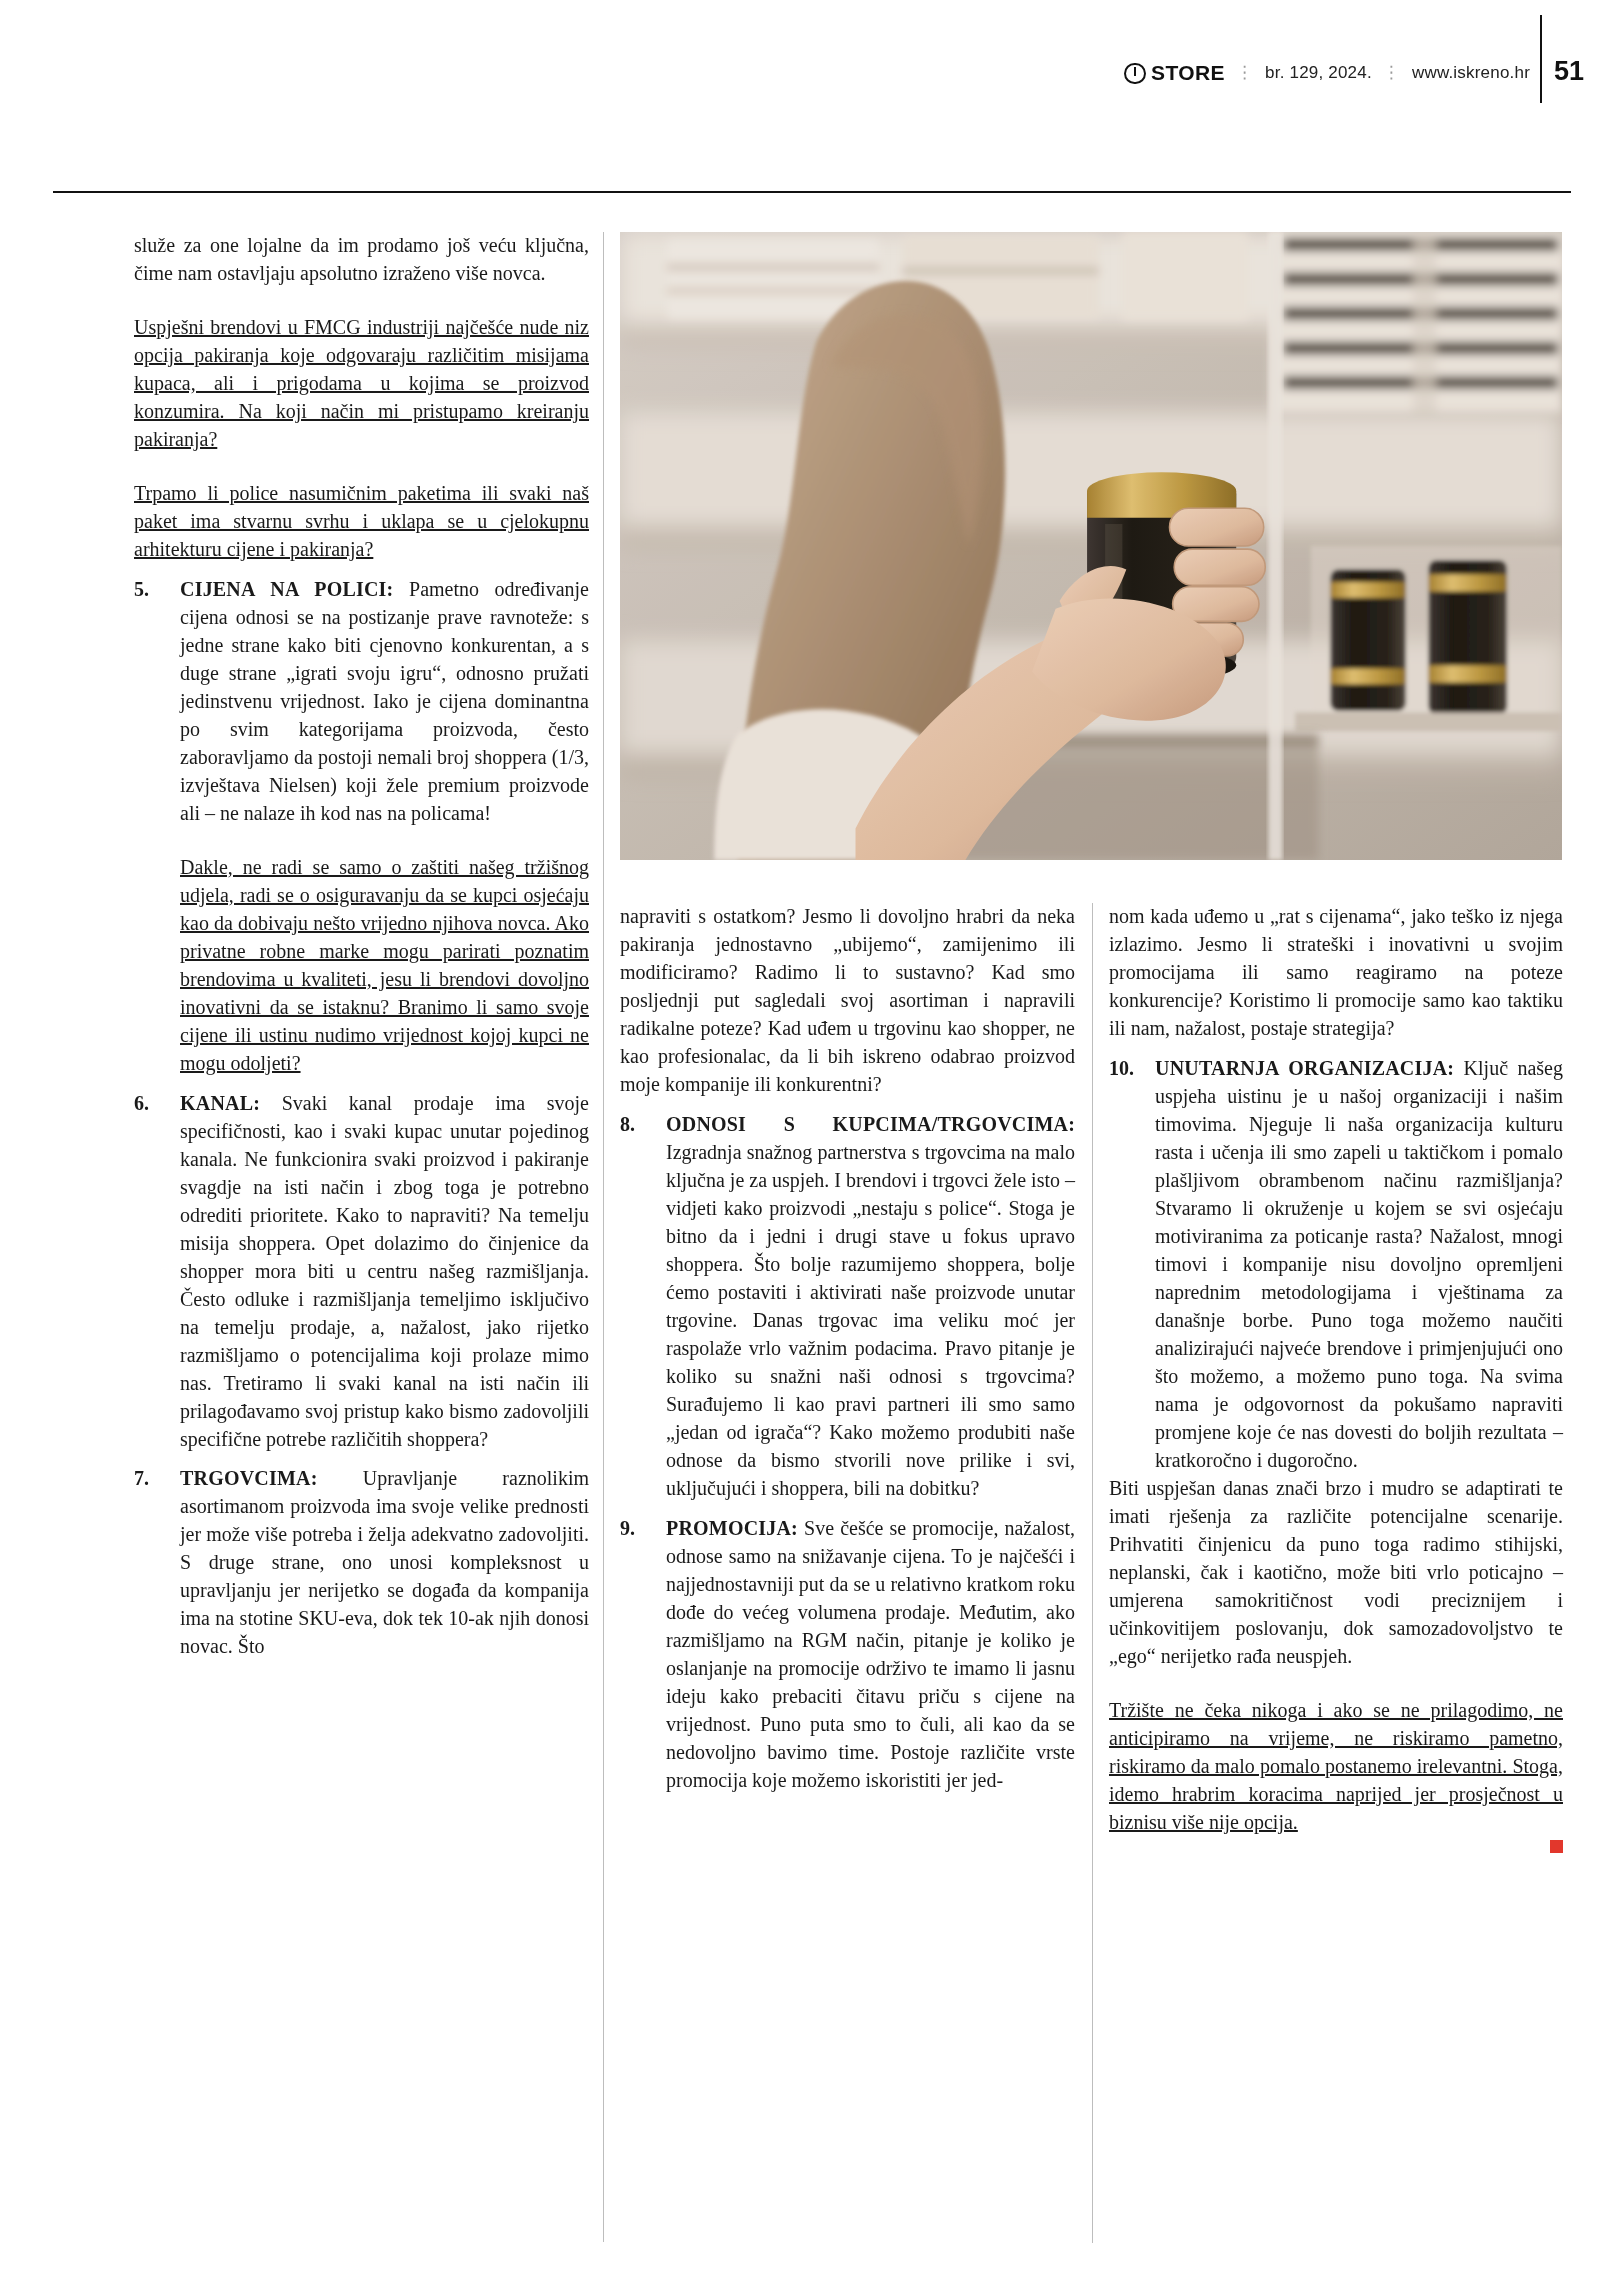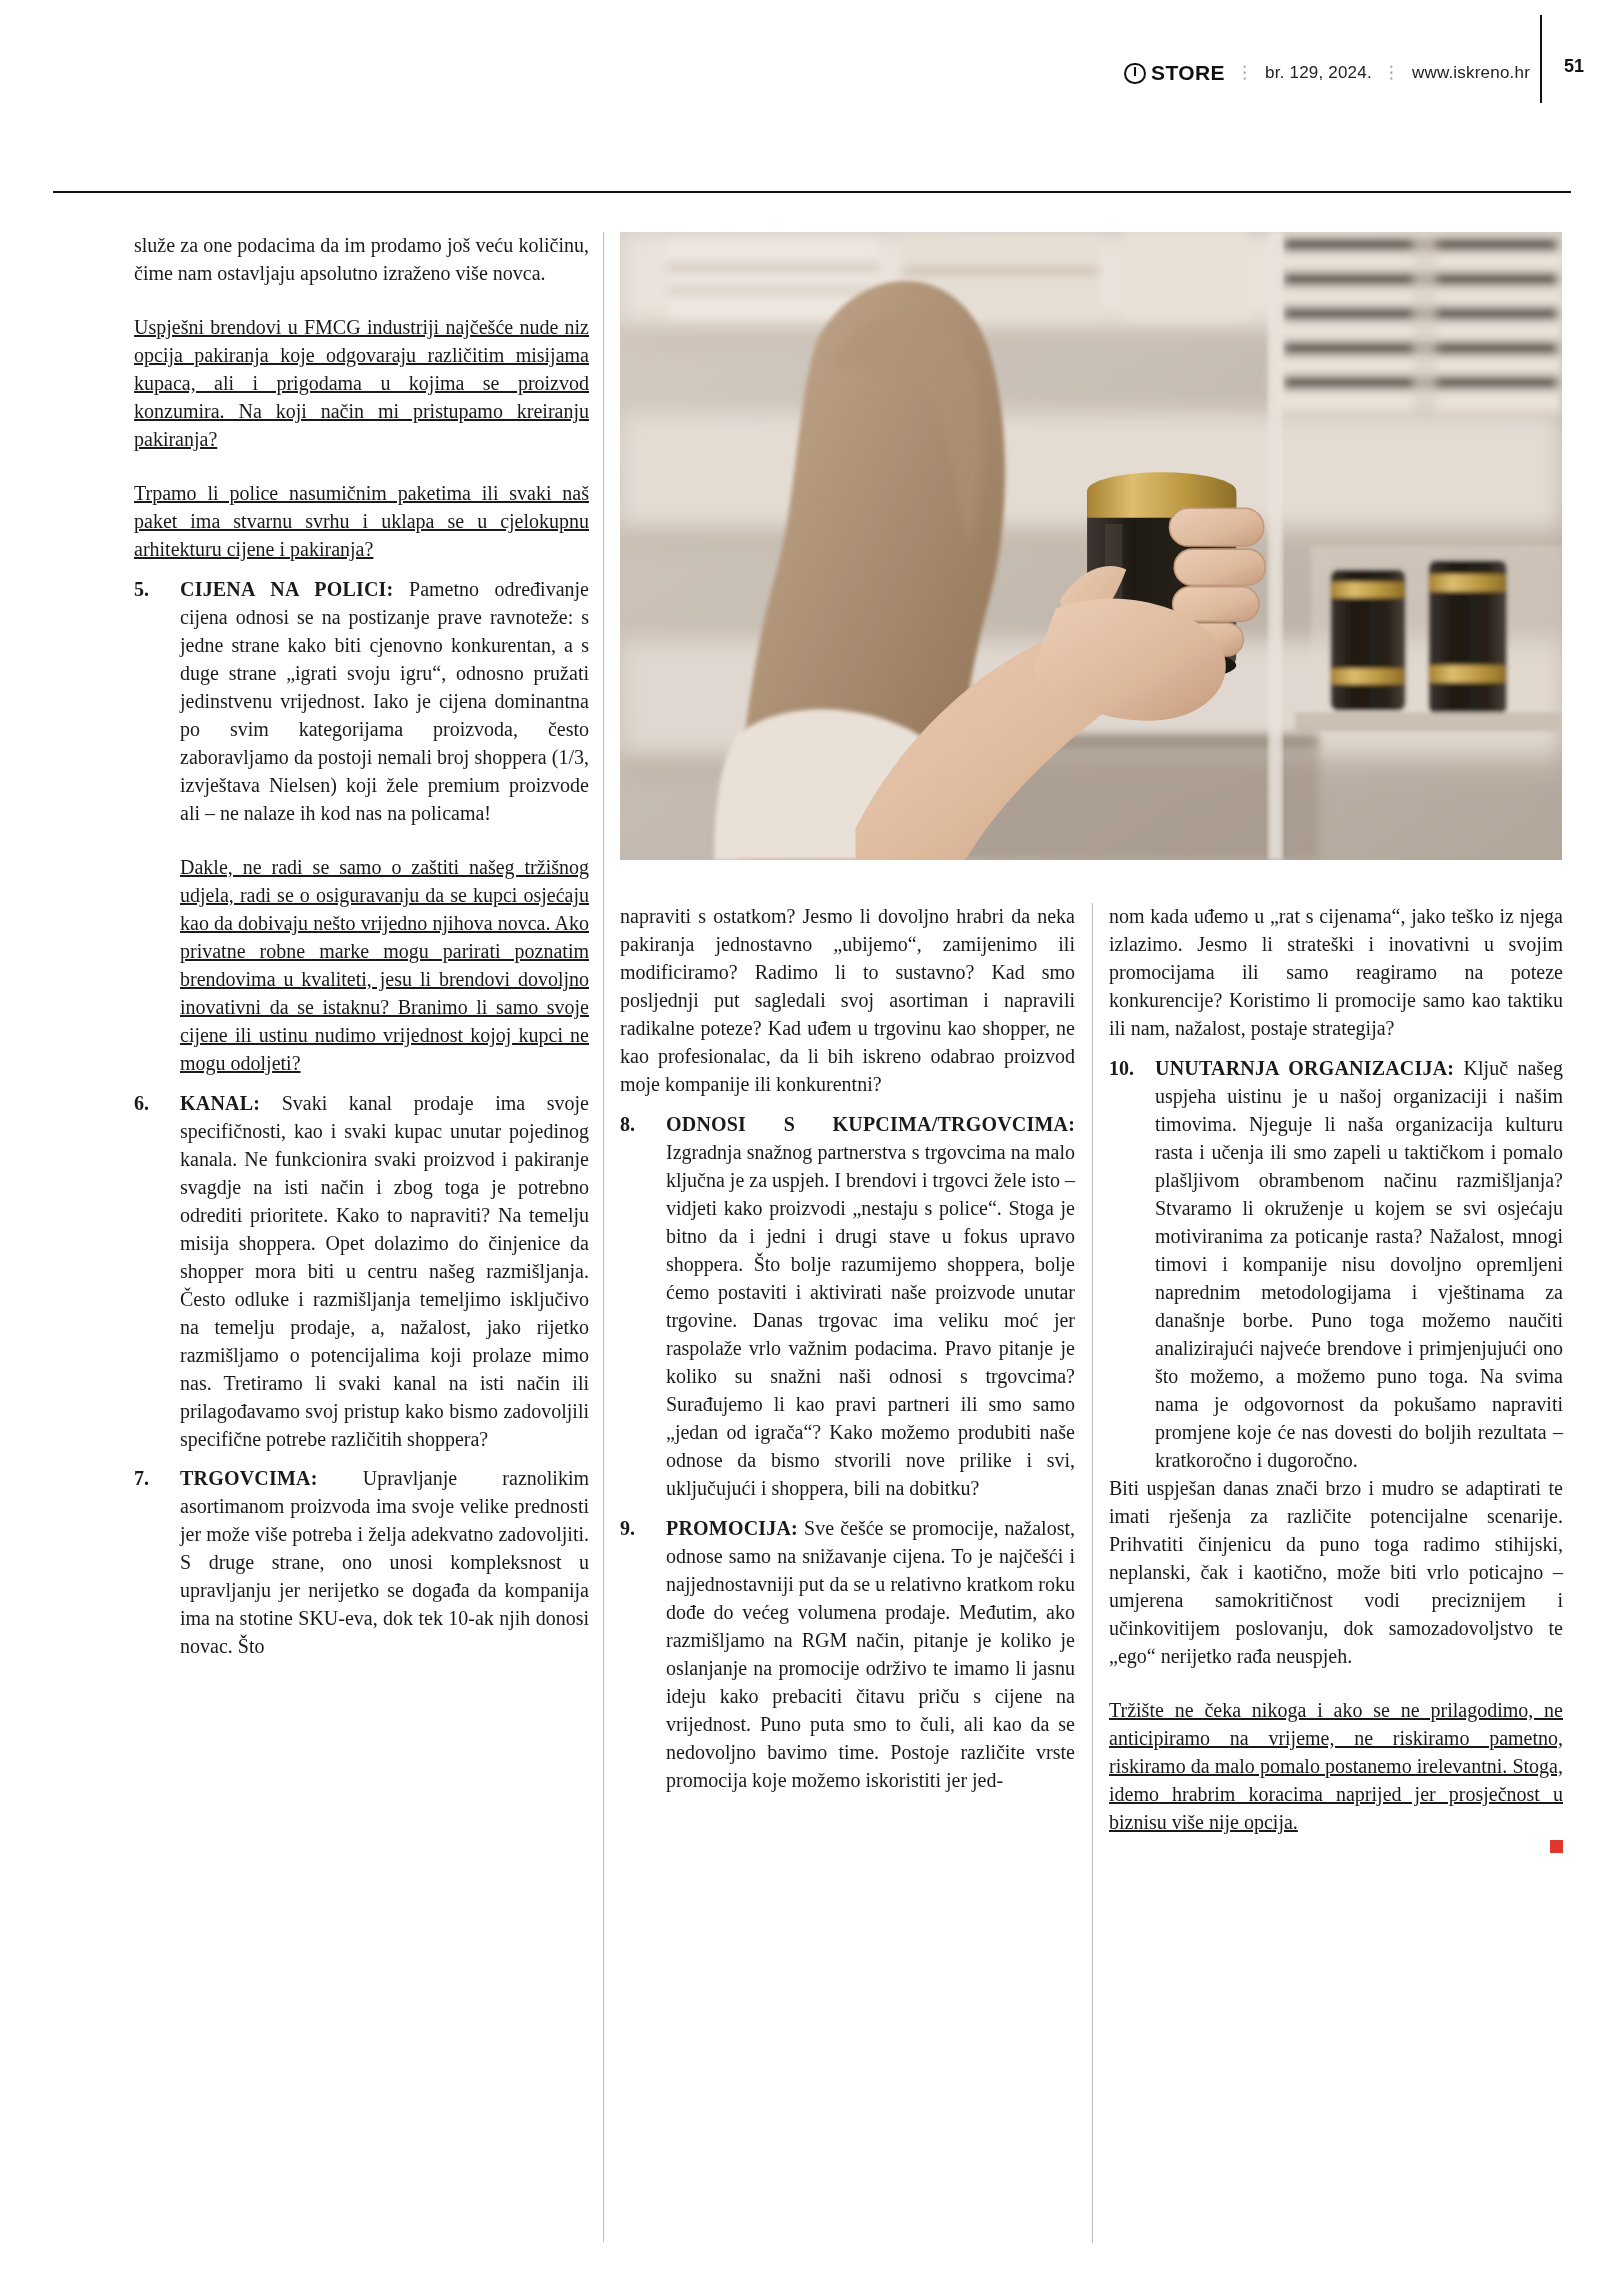--- a/index.html
+++ b/index.html
@@ -85,21 +85,21 @@
     width: 2.4px;
     height: 88px;
     background: #111;
   }
   .page-number {
     position: absolute;
     right: 39px;
     top: -4.7px;
     font-family: "Liberation Sans", sans-serif;
     font-weight: bold;
-    font-size: 18px;
+    font-size: 27px;
     color: #111;
   }
   .top-rule {
     position: absolute;
     left: 53px;
     top: 191px;
     width: 1518px;
     height: 2.4px;
     background: #111;
   }
@@ -320,21 +320,21 @@
 
       <rect x="826" y="0" width="18" height="800" fill="#efe9e3" opacity="0.85" filter="url(#blur3)"></rect>
       <rect x="0" y="0" width="1200" height="800" fill="#8a7a6a" opacity="0.05"></rect>
     </svg>
   </div>
 
   <div class="vrule vrule-1"></div>
   <div class="vrule vrule-2"></div>
 
   <div class="col col-1">
-    <p>služe za one podacima da im prodamo još veću količinu, čime nam ostavljaju apsolutno izraženo više novca.</p>
+    <p>služe za one lojalne da im prodamo još veću ključna, čime nam ostavljaju apsolutno izraženo više novca.</p>
     <p>Uspješni brendovi u FMCG industriji najčešće nude niz opcija pakiranja koje odgovaraju različitim misijama kupaca, ali i prigodama u kojima se proizvod konzumira. Na koji način mi pristupamo kreiranju pakiranja?</p>
     <p>Trpamo li police nasumičnim paketima ili svaki naš paket ima stvarnu svrhu i uklapa se u cjelokupnu arhitekturu cijene i pakiranja?</p>
 
     <div class="li">
       <span class="num">5.</span>
       <p><span class="lead">CIJENA NA POLICI:</span><span> Pametno određivanje cijena odnosi se na postizanje prave ravnoteže: s jedne strane kako biti cjenovno konkurentan, a s duge strane „igrati svoju igru“, odnosno pružati jedinstvenu vrijednost. Iako je cijena dominantna po svim kategorijama proizvoda, često zaboravljamo da postoji nemali broj shoppera (1/3, izvještava Nielsen) koji žele premium proizvode ali – ne nalaze ih kod nas na policama!</span></p>
       <p>Dakle, ne radi se samo o zaštiti našeg tržišnog udjela, radi se o osiguravanju da se kupci osjećaju kao da dobivaju nešto vrijedno njihova novca. Ako privatne robne marke mogu parirati poznatim brendovima u kvaliteti, jesu li brendovi dovoljno inovativni da se istaknu? Branimo li samo svoje cijene ili ustinu nudimo vrijednost kojoj kupci ne mogu odoljeti?</p>
     </div>
 
     <div class="li">

